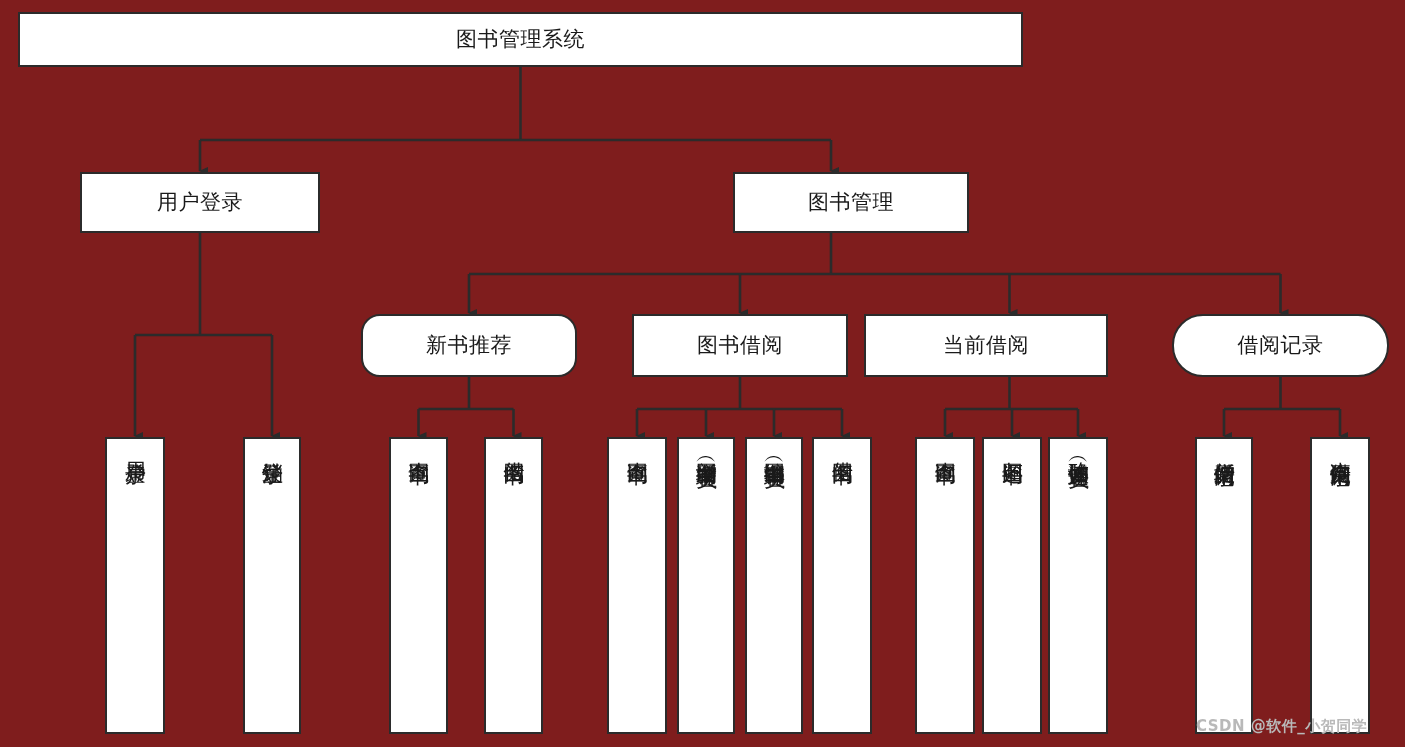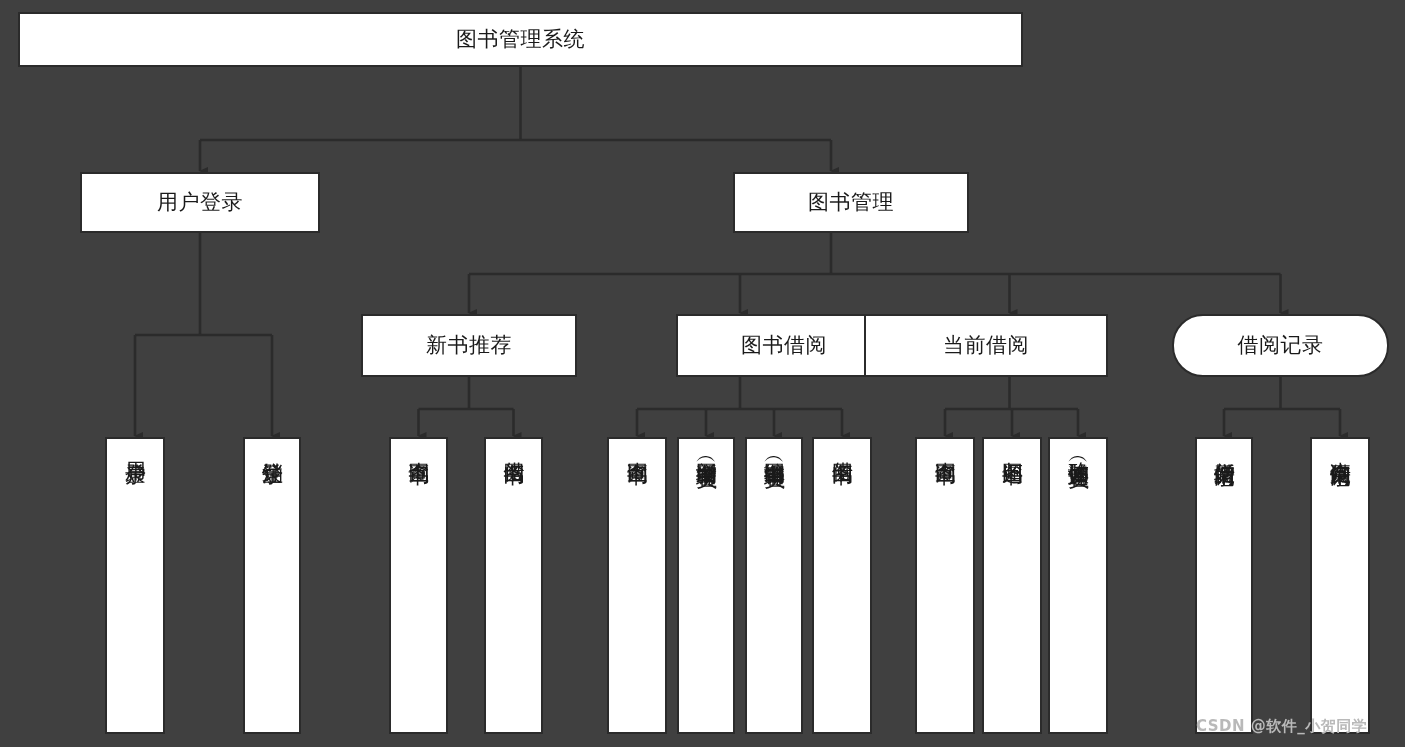--- a/index.html
+++ b/index.html
@@ -10,21 +10,21 @@
   body {
     width: 1405px;
     height: 747px;
     font-family: "DejaVu Sans", "Liberation Sans", sans-serif;
     overflow: hidden;
   }
   #diagram-root {
     position: relative;
     width: 1405px;
     height: 747px;
-    background: #404040;
+    background: #7f1d1d;
   }
   svg.edges {
     position: absolute;
     left: 0;
     top: 0;
     width: 1405px;
     height: 747px;
     pointer-events: none;
   }
   .node {
@@ -120,24 +120,24 @@
   <div id="node-layer">
       <div class="node horizontal" style="left: 18px; top: 12px; width: 1005px; height: 55px;">
         <span class="node-label">图书管理系统</span>
       </div>
       <div class="node horizontal" style="left: 80px; top: 172px; width: 240px; height: 61px;">
         <span class="node-label">用户登录</span>
       </div>
       <div class="node horizontal" style="left: 733px; top: 172px; width: 236px; height: 61px;">
         <span class="node-label">图书管理</span>
       </div>
-      <div class="node horizontal" style="left: 361px; top: 314px; width: 216px; height: 63px;">
+      <div class="node horizontal" style="left: 361px; top: 314px; width: 216px; height: 63px; border-radius: 19px;">
         <span class="node-label">新书推荐</span>
       </div>
-      <div class="node horizontal" style="left: 632px; top: 314px; width: 216px; height: 63px; margin-left: 44px;">
+      <div class="node horizontal" style="left: 632px; top: 314px; width: 216px; height: 63px;">
         <span class="node-label">图书借阅</span>
       </div>
       <div class="node horizontal" style="left: 864px; top: 314px; width: 244px; height: 63px;">
         <span class="node-label">当前借阅</span>
       </div>
       <div class="node horizontal" style="left: 1172px; top: 314px; width: 217px; height: 63px; border-radius: 31px;">
         <span class="node-label">借阅记录</span>
       </div>
       <div class="node vertical" style="left: 105px; top: 437px; width: 60px; height: 297px;">
         <span class="node-label">用户登录</span>

